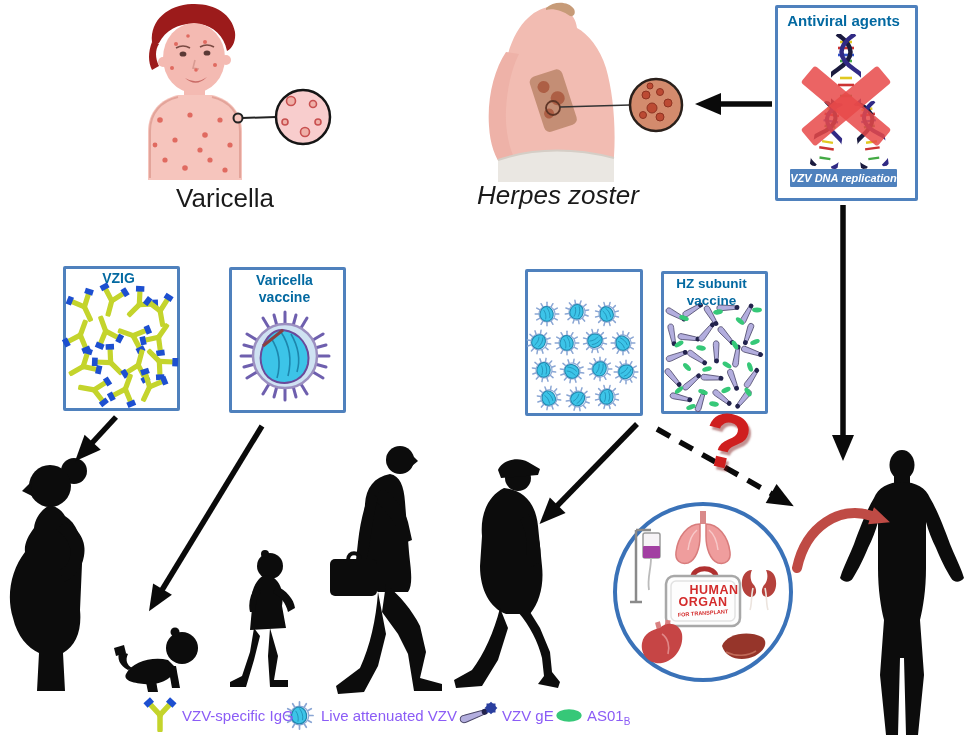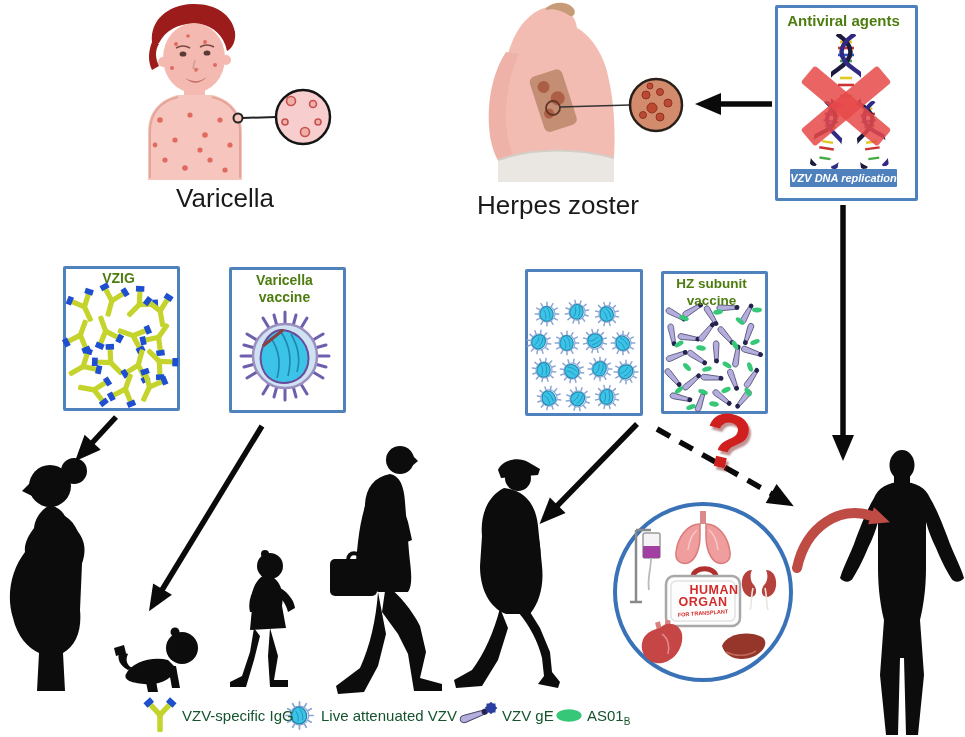--- a/index.html
+++ b/index.html
@@ -1,24 +1,24 @@
 <!DOCTYPE html>
 <html><head>
 <meta charset="utf-8">
 <style>
   html,body{margin:0;padding:0;background:#fff;}
   #stage{position:relative;width:965px;height:737px;background:#ffffff;overflow:hidden;
          font-family:"Liberation Sans", sans-serif;color:#111;}
   .abs{position:absolute;}
   .box{position:absolute;background:#fff;border:3px solid #4f81bd;border-radius:2px;}
-  .boxtitle{position:absolute;text-align:center;font-weight:bold;color:#4d7c0f;line-height:17px;}
+  .boxtitle{position:absolute;text-align:center;font-weight:bold;color:#0369a1;line-height:17px;}
   .bigcap{position:absolute;text-align:center;font-size:26px;color:#1a1a1a;}
   .strip{position:absolute;background:#4f81bd;color:#fff;font-weight:bold;font-size:11px;
          text-align:center;line-height:18px;border-radius:1px;font-style:italic;}
-  .legendlab{position:absolute;font-size:15px;color:#14532d;white-space:nowrap;}
+  .legendlab{position:absolute;font-size:15px;color:#8b5cf6;white-space:nowrap;}
   .cooltxt{position:absolute;text-align:center;color:#d32b2b;font-weight:bold;}
   #qmark{position:absolute;left:703px;top:402px;font-size:78px;font-weight:bold;color:#cf1f1f;
          transform:rotate(13deg);text-shadow:3px 3px 2px rgba(120,10,10,.45);line-height:1;}
   svg{display:block;}
 </style>
 </head>
 <body>
 
 <div id="stage">
 
@@ -396,21 +396,21 @@
         <g transform="translate(491,708)" fill="#2a3f9f">
           <rect x="-4.5" y="-4.5" width="9" height="9"></rect>
           <rect x="-4.5" y="-4.5" width="9" height="9" transform="rotate(45)"></rect>
         </g>
       </g>
       <use href="#ov" width="28" height="17" x="555" y="707"></use>
     </g>
   </svg>
 
   <div class="bigcap" style="left:140px;top:183px;width:170px;">Varicella</div>
-  <div class="bigcap" style="left:463px;top:190px;width:190px;">Herpes zoster</div>
+  <div class="bigcap" style="left:463px;top:180px;width:190px;font-style:italic;">Herpes zoster</div>
 
   <div class="boxtitle" style="left:776px;top:12px;width:135px;font-size:15px;">Antiviral agents</div>
   <div class="strip" style="left:790px;top:169px;width:107px;height:18px;">VZV DNA replication</div>
 
   <div class="boxtitle" style="left:64px;top:270px;width:109px;font-size:14px;">VZIG</div>
 
   <div class="boxtitle" style="left:230px;top:272px;width:109px;font-size:14px;">
     <span style="display:block;">Varicella</span>
     <span style="display:block;">vaccine</span>
   </div>

